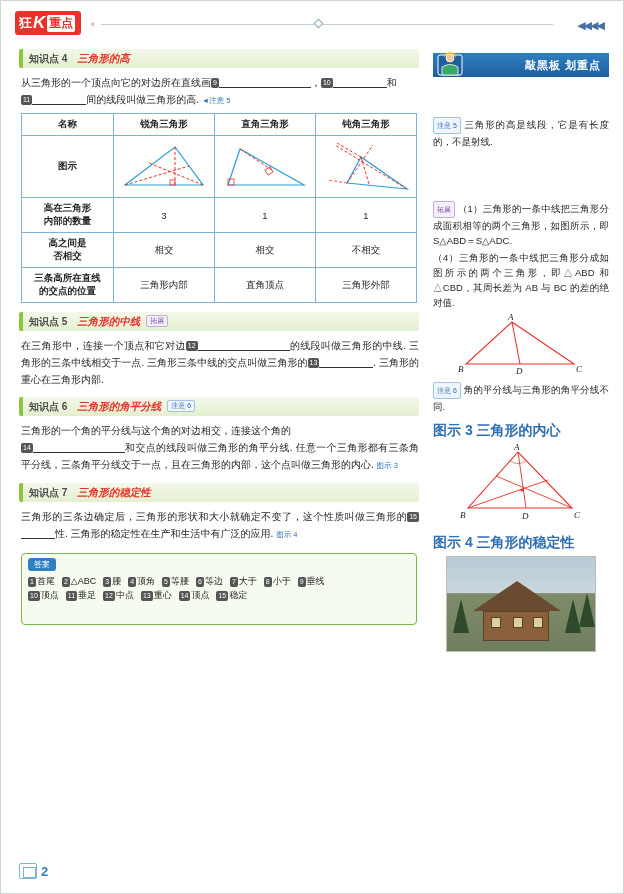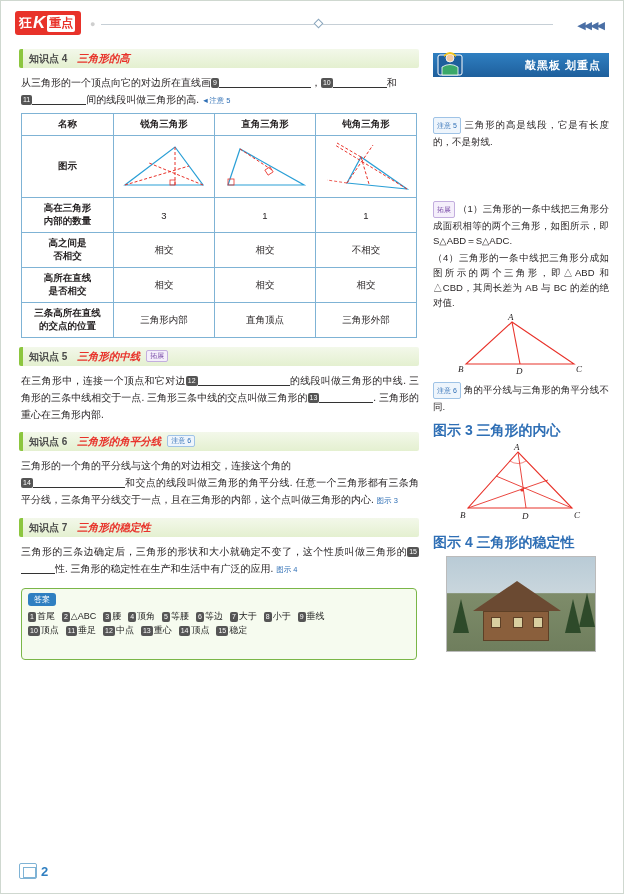--- a/index.html
+++ b/index.html
@@ -269,26 +269,20 @@
         <td>1</td>
         <td>1</td>
       </tr>
       <tr>
         <td class="lbl">高之间是<br>否相交</td>
         <td>相交</td>
         <td>相交</td>
         <td>不相交</td>
       </tr>
       <tr>
-        <td class="lbl">高所在直线<br>是否相交</td>
-        <td>相交</td>
-        <td>相交</td>
-        <td>相交</td>
-      </tr>
-      <tr>
         <td class="lbl">三条高所在直线<br>的交点的位置</td>
         <td>三角形内部</td>
         <td>直角顶点</td>
         <td>三角形外部</td>
       </tr>
     </tbody>
       </table>
 
     <div class="sec">
       <span class="num">知识点 5</span>

